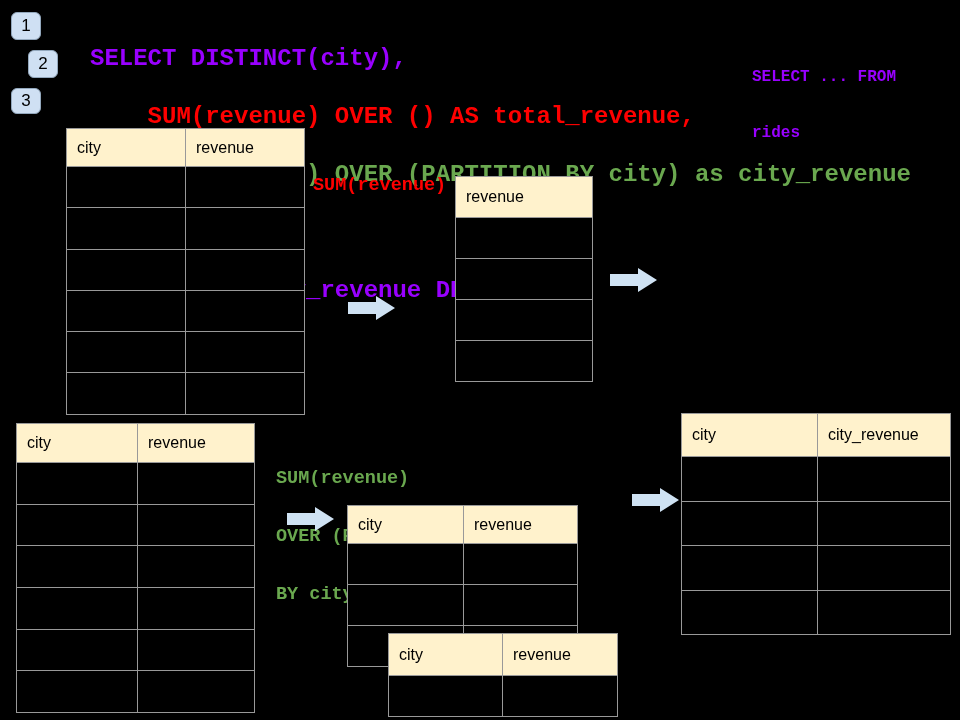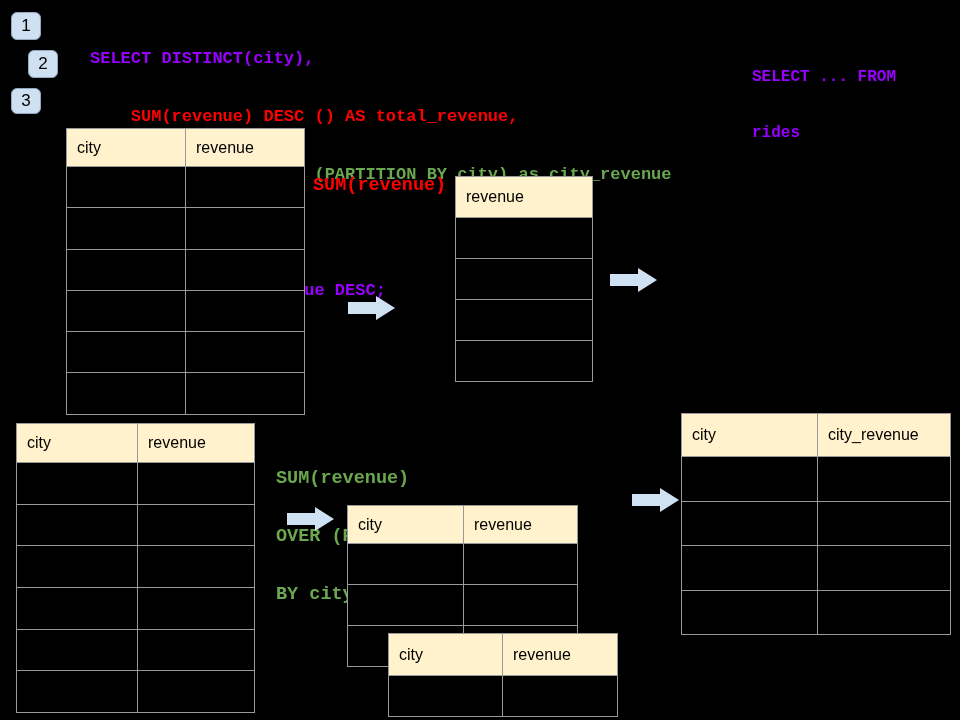--- a/index.html
+++ b/index.html
@@ -12,21 +12,21 @@
     position:absolute;background:#cfe0f3;border:1px solid #93a8bd;border-radius:6px;
     color:#000;font-size:17px;display:flex;align-items:center;justify-content:center;
     box-sizing:border-box;
   }
   .badge1{left:11px;top:12px;width:30px;height:28px;}
   .badge2{left:28px;top:50px;width:30px;height:28px;}
   .badge3{left:11px;top:88px;width:30px;height:26px;}
   
   .mono{font-family:"Liberation Mono","DejaVu Sans Mono",monospace;font-weight:bold;white-space:pre;}
   .sql-code{position:absolute;left:90px;top:12px;}
-  .sql-code .ln{font-size:17px;line-height:22px;}
+  .sql-code .ln{font-size:24px;line-height:22px;}
   .c-purple{color:#9900ff;}
   .c-red{color:#ff0000;}
   .c-green{color:#6aa84f;}
   .side-note{position:absolute;left:752px;top:31px;}
   .side-note .ln{font-size:16px;line-height:20px;}
   .lbl-total{position:absolute;left:313px;top:139px;}
   .lbl-total .ln{font-size:18.5px;line-height:22px;}
   .lbl-part{position:absolute;left:276px;top:432px;}
   .lbl-part .ln{font-size:18.5px;line-height:22px;}
   
@@ -60,21 +60,21 @@
 <body>
 
 <div class="canvas">
 
   <div class="badge badge1">1</div>
   <div class="badge badge2">2</div>
   <div class="badge badge3">3</div>
 
   <div class="sql-code mono">
     <div class="ln c-purple">SELECT DISTINCT(city),</div>
-    <div class="ln c-red">    SUM(revenue) DESC () AS total_revenue,</div>
+    <div class="ln c-red">    SUM(revenue) OVER () AS total_revenue,</div>
     <div class="ln c-green">    SUM(revenue) OVER (PARTITION BY city) as city_revenue</div>
     <div class="ln c-purple">  FROM rides</div>
     <div class="ln c-purple">  ORDER by city_revenue DESC;</div>
   </div>
 
   <div class="side-note mono c-purple">
     <div class="ln">SELECT ... FROM</div>
     <div class="ln">rides</div>
   </div>
 

